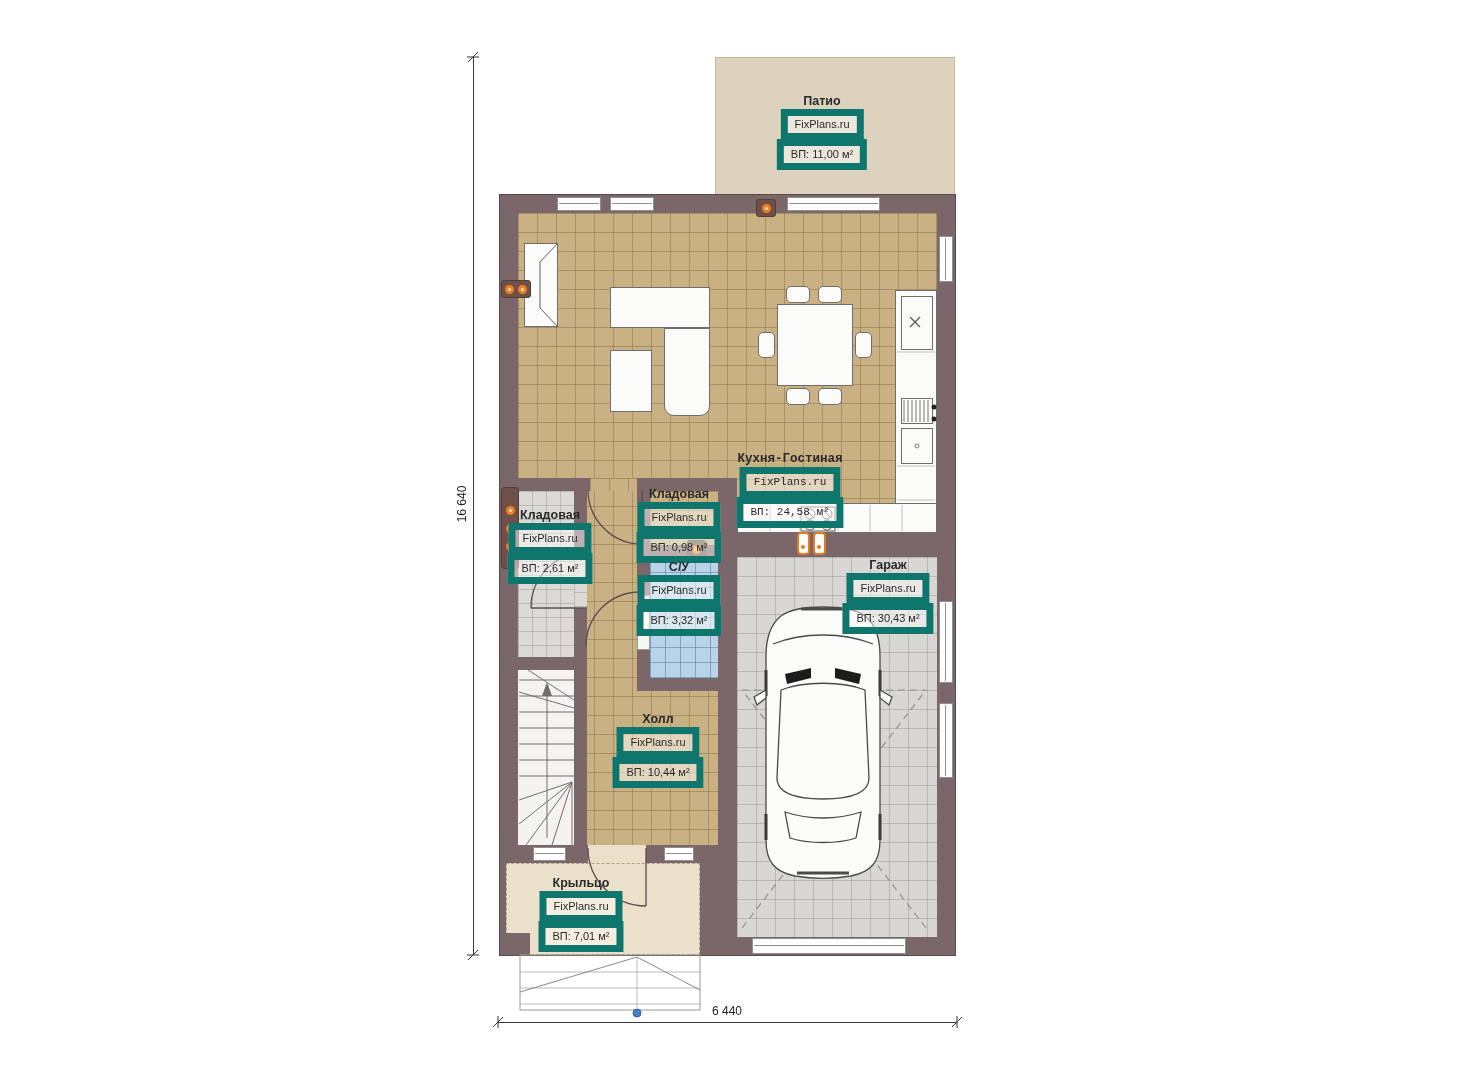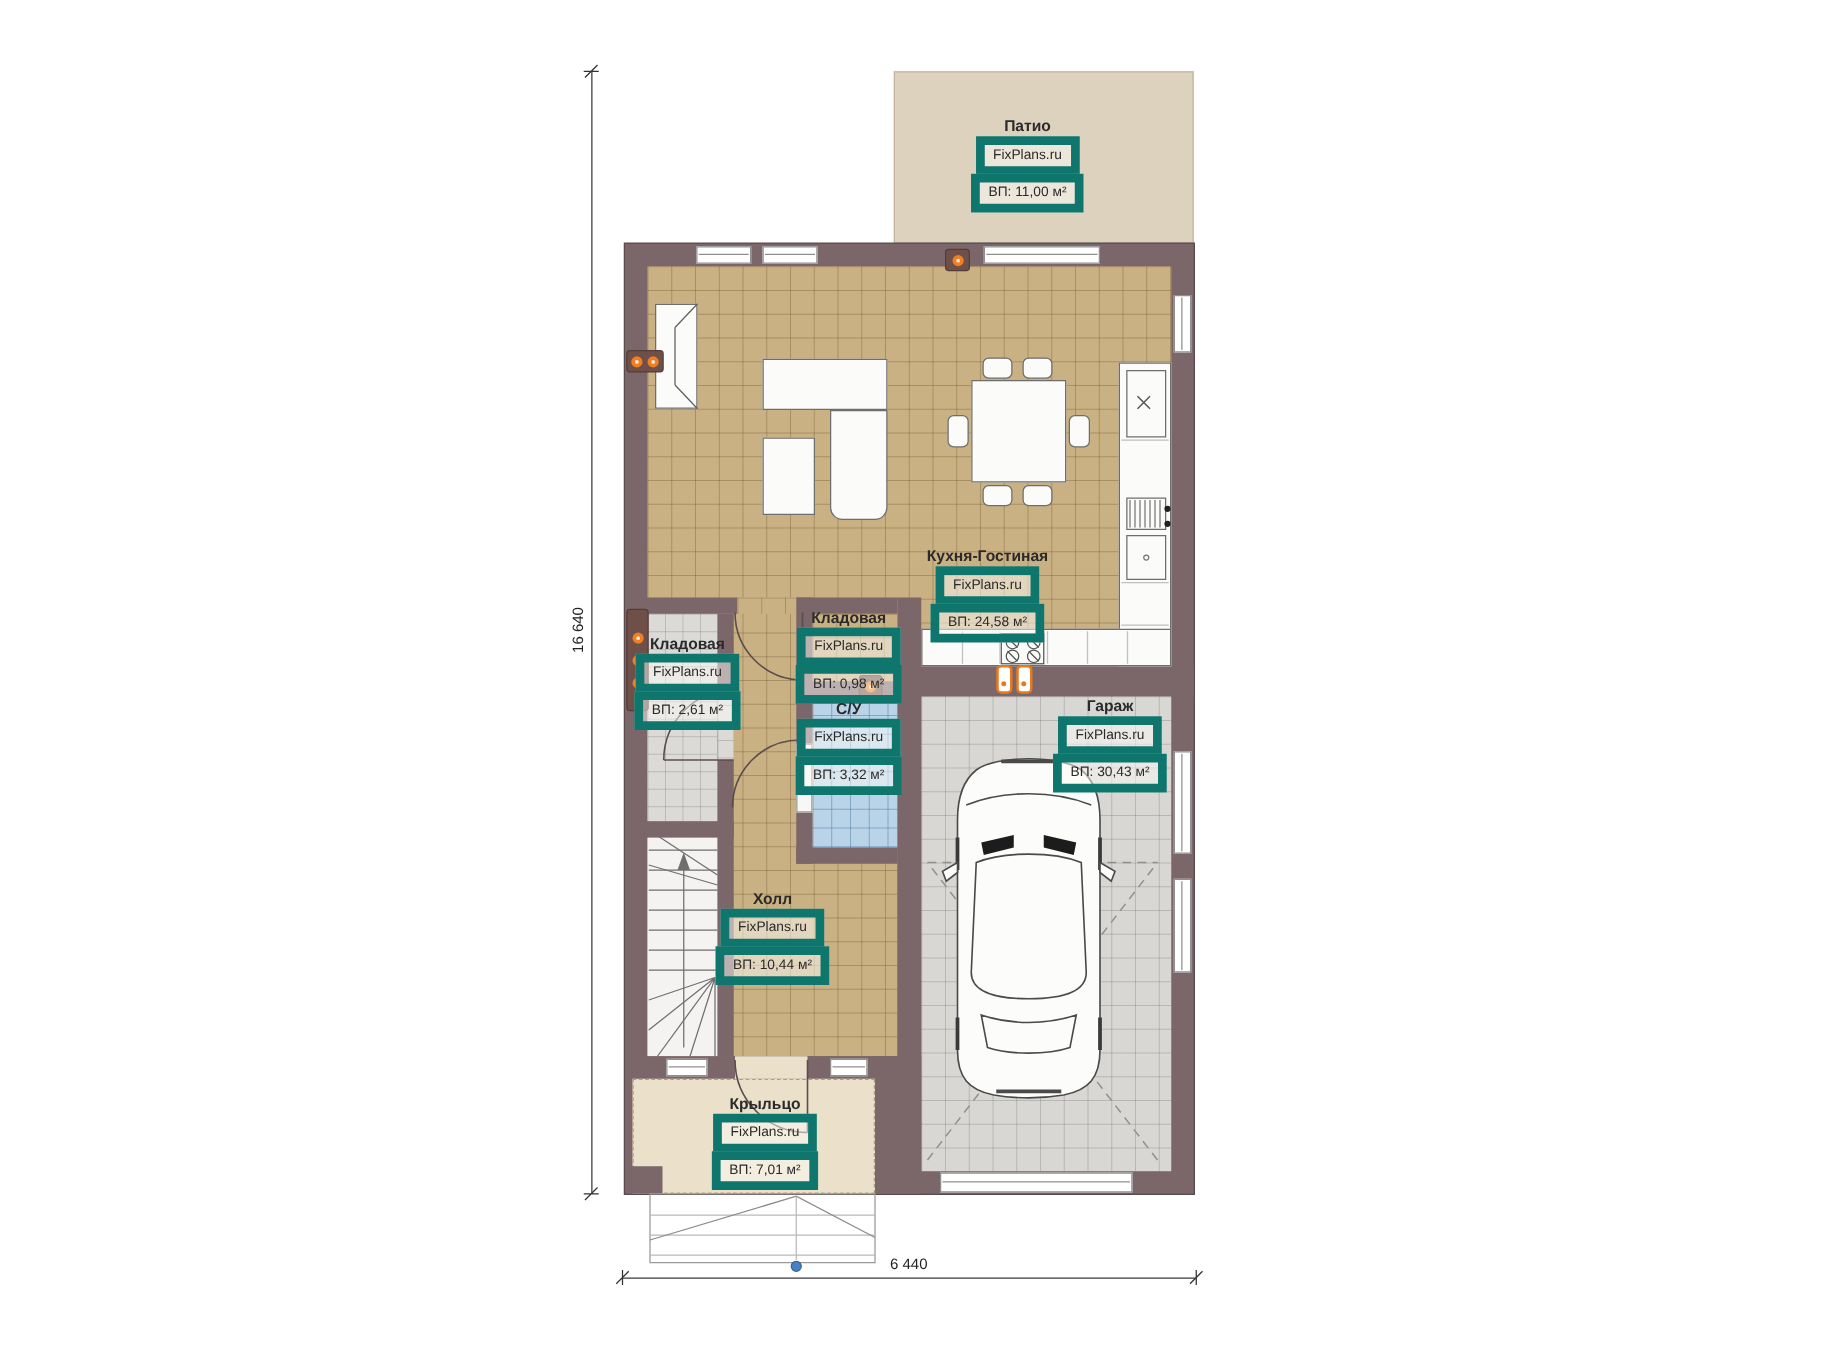--- a/index.html
+++ b/index.html
@@ -206,51 +206,51 @@
       <span class="odot"></span>
     </div>
   <div class="outlet" style="left:797px;top:532px;"></div>
   <div class="outlet" style="left:813px;top:532px;"></div>
 
   <div class="rlabel" style="left:822px;top:94px;">
     <div class="rname">Патио</div>
     <div class="rbox">FixPlans.ru</div>
     <div class="rbox">ВП: 11,00 м²</div>
   </div>
-  <div class="rlabel" style="left:790px;top:438px;">
+  <div class="rlabel" style="left:790px;top:452px;font-family:Liberation Mono, monospace;">
     <div class="rname">Кухня-Гостиная</div>
     <div class="rbox">FixPlans.ru</div>
     <div class="rbox">ВП: 24,58 м²</div>
   </div>
   <div class="rlabel" style="left:550px;top:508px;">
     <div class="rname">Кладовая</div>
     <div class="rbox">FixPlans.ru</div>
     <div class="rbox">ВП: 2,61 м²</div>
   </div>
   <div class="rlabel" style="left:679px;top:487px;">
     <div class="rname">Кладовая</div>
     <div class="rbox">FixPlans.ru</div>
     <div class="rbox">ВП: 0,98 м²</div>
   </div>
   <div class="rlabel" style="left:679px;top:560px;">
     <div class="rname">С/У</div>
     <div class="rbox">FixPlans.ru</div>
     <div class="rbox">ВП: 3,32 м²</div>
   </div>
-  <div class="rlabel" style="left:618px;top:712px;">
+  <div class="rlabel" style="left:658px;top:712px;">
     <div class="rname">Холл</div>
     <div class="rbox">FixPlans.ru</div>
     <div class="rbox">ВП: 10,44 м²</div>
   </div>
   <div class="rlabel" style="left:888px;top:558px;">
     <div class="rname">Гараж</div>
     <div class="rbox">FixPlans.ru</div>
     <div class="rbox">ВП: 30,43 м²</div>
   </div>
-  <div class="rlabel" style="left:581px;top:876px;margin-left:31px;">
+  <div class="rlabel" style="left:581px;top:876px;">
     <div class="rname">Крыльцо</div>
     <div class="rbox">FixPlans.ru</div>
     <div class="rbox">ВП: 7,01 м²</div>
   </div>
 
   <div class="dimline" style="left:473px;top:57px;width:1px;height:898px;"></div>
   <div class="dimline" style="left:498px;top:1022px;width:459px;height:1px;"></div>
   <div class="dimlabel" style="left:426px;top:497px;width:72px;text-align:center;transform:rotate(-90deg);">16 640</div>
   <div class="dimlabel" style="left:697px;top:1004px;width:60px;text-align:center;">6 440</div>
 

